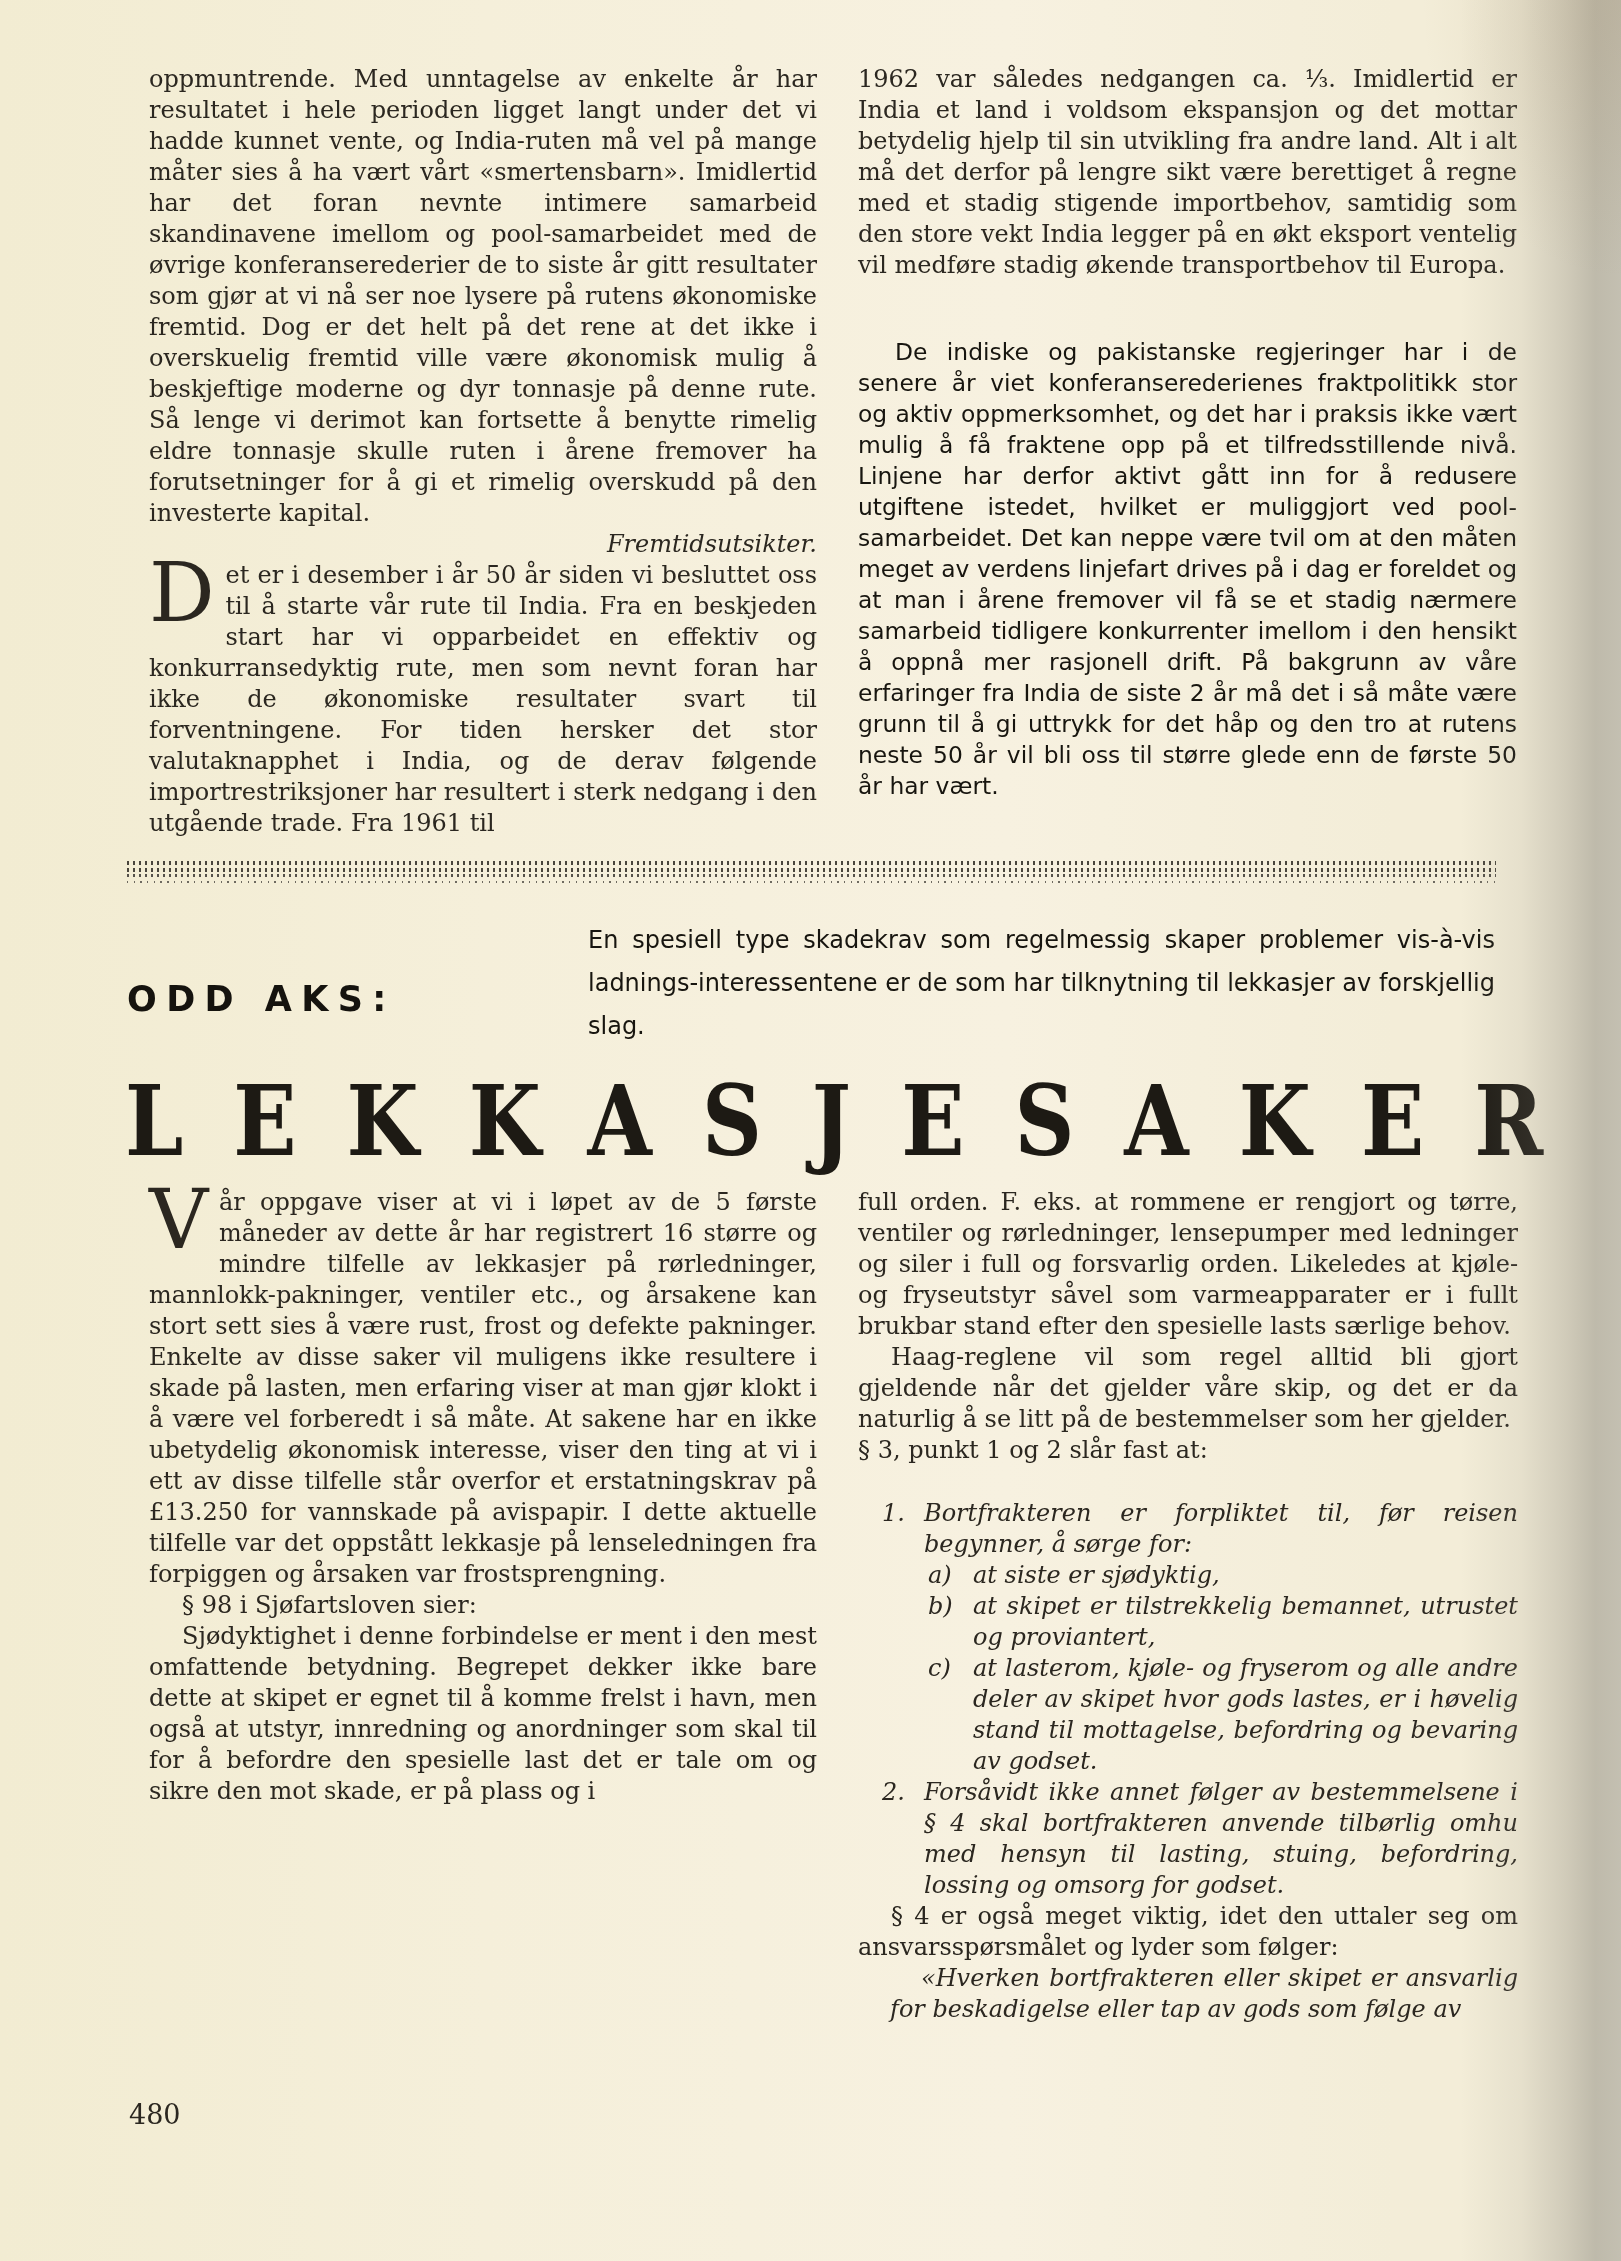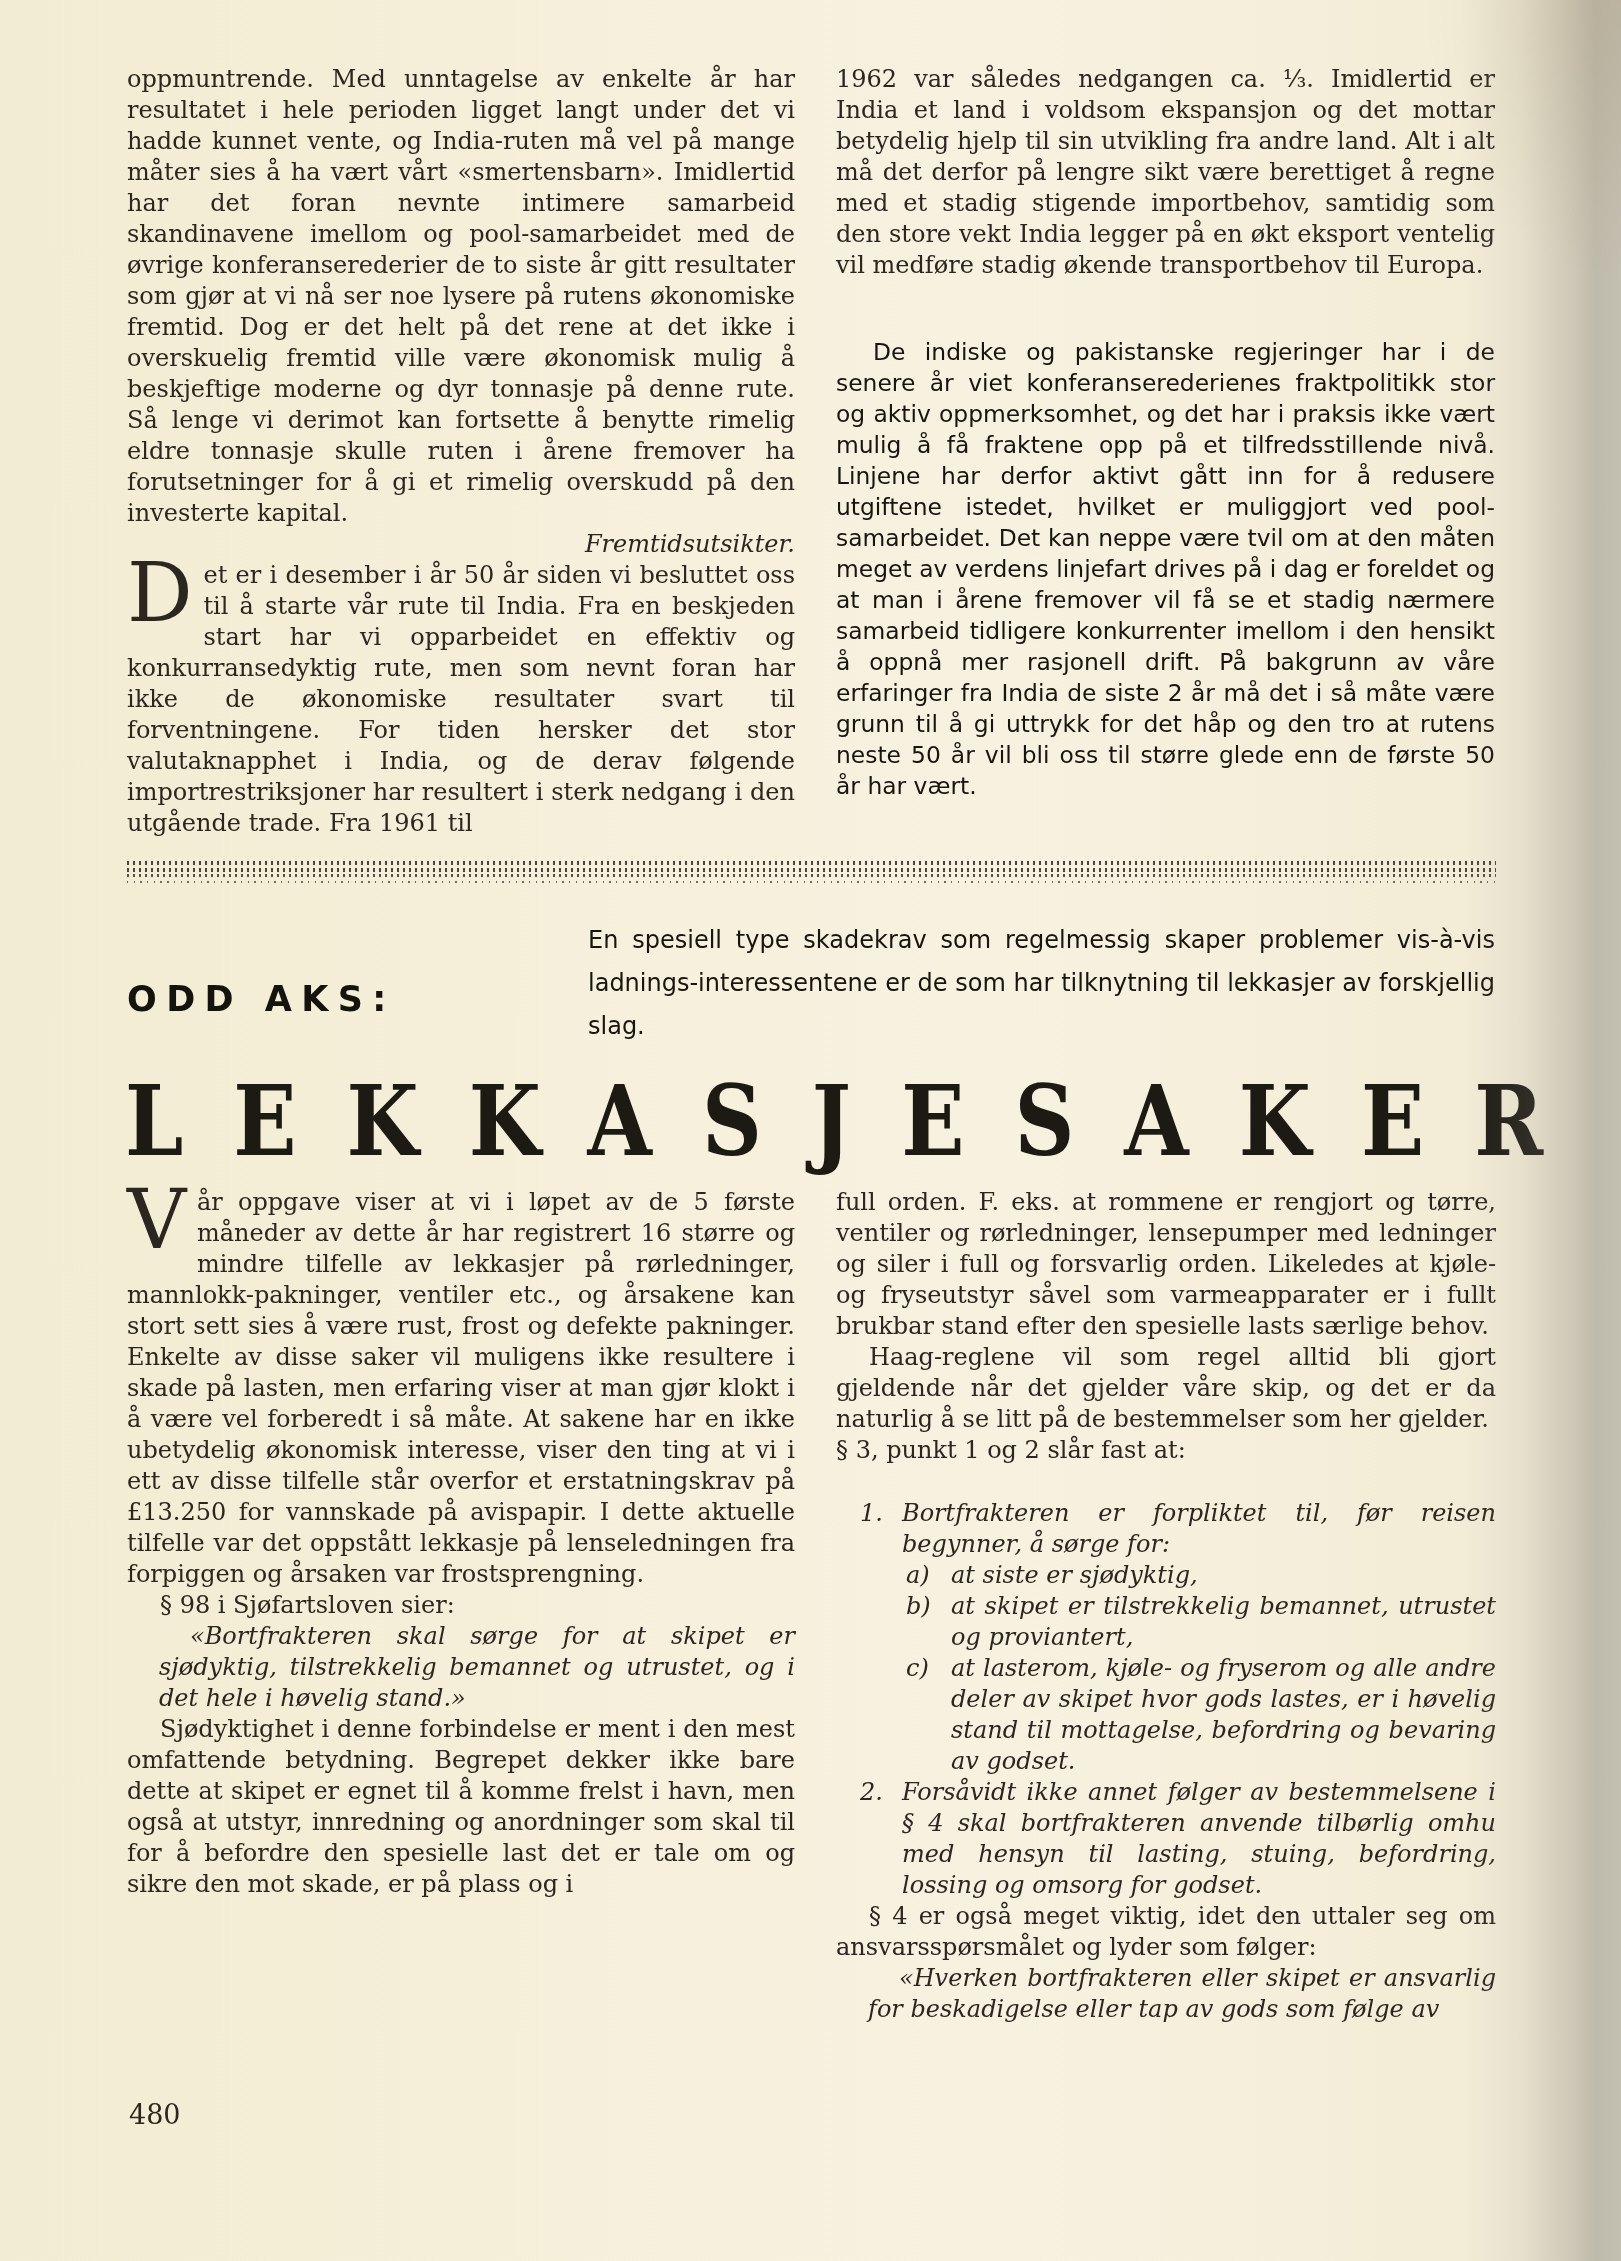--- a/index.html
+++ b/index.html
@@ -21,21 +21,21 @@
       rgba(118,116,108,0.42) 84%,
       rgba(140,138,132,0.46) 100%);
     pointer-events:none;
   }
   .gutter-top {
     position:absolute; top:0; right:0; width:201px; height:281px;
     background:radial-gradient(ellipse at 100% 0%, rgba(150,125,85,0.18) 0%, rgba(150,125,85,0) 70%);
     pointer-events:none;
   }
 
-  .col { position:absolute; text-align:justify; font-size:24px; line-height:31px; }
+  .col { position:absolute; text-align:justify; font-size:24px; line-height:31px;margin-left:22px; }
   .col p { margin:0; }
   #up-left  { left:127px;  top:64px;  width:668px; }
   #up-right { left:836px; top:64px;  width:659px; }
   #low-left { left:127px;  top:1187px; width:668px; }
   #low-right{ left:836px; top:1187px; width:660px; }
 
   .sans { font-family:"DejaVu Sans","Liberation Sans",sans-serif; color:#17150f; }
   #up-right .para-sans { margin-top:56px; text-indent:37px; font-size:23.4px; line-height:31px; }
 
   .center-head { text-align:right; font-style:italic; margin:10.7px 0 6.7px 0; }
@@ -113,21 +113,20 @@
   <div class="byline">ODD AKS:</div>
   <div class="intro">En spesiell type skadekrav som regelmessig skaper problemer vis-à-vis ladnings-interessentene er de som har tilknytning til lekkasjer av forskjellig slag.</div>
 
   <div class="headline">LEKKASJESAKER</div>
 
   <div class="col" id="low-left">
     <p>
       <span class="dropcap">V</span><span>år oppgave viser at vi i løpet av de 5 første måneder av dette år har registrert 16 større og mindre tilfelle av lekkasjer på rørledninger, mannlokk-pakninger, ventiler etc., og årsakene kan stort sett sies å være rust, frost og defekte pakninger. Enkelte av disse saker vil muligens ikke resultere i skade på lasten, men erfaring viser at man gjør klokt i å være vel forberedt i så måte. At sakene har en ikke ubetydelig økonomisk interesse, viser den ting at vi i ett av disse tilfelle står overfor et erstatningskrav på £13.250 for vannskade på avispapir. I dette aktuelle tilfelle var det oppstått lekkasje på lenseledningen fra forpiggen og årsaken var frostsprengning.</span>
     </p>
     <p class="ind">§ 98 i Sjøfartsloven sier:</p>
-    <p class="quote">«Bortfrakteren skal sørge for at skipet er sjødyktig, tilstrekkelig bemannet og utrustet, og i det hele i høvelig stand.»</p>
     <p class="ind">Sjødyktighet i denne forbindelse er ment i den mest omfattende betydning. Begrepet dekker ikke bare dette at skipet er egnet til å komme frelst i havn, men også at utstyr, innredning og anordninger som skal til for å befordre den spesielle last det er tale om og sikre den mot skade, er på plass og i</p>
   </div>
 
   <div class="col" id="low-right">
     <p>full orden. F. eks. at rommene er rengjort og tørre, ventiler og rørledninger, lensepumper med ledninger og siler i full og forsvarlig orden. Likeledes at kjøle- og fryseutstyr såvel som varmeapparater er i fullt brukbar stand efter den spesielle lasts særlige behov.</p>
     <p class="ind">Haag-reglene vil som regel alltid bli gjort gjeldende når det gjelder våre skip, og det er da naturlig å se litt på de bestemmelser som her gjelder.</p>
     <p>§ 3, punkt 1 og 2 slår fast at:</p>
 
     <div class="list">
       <div class="li">

